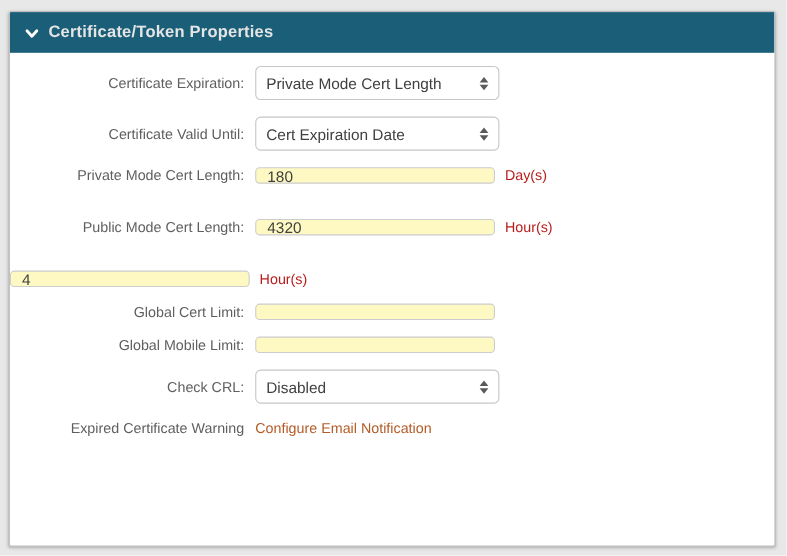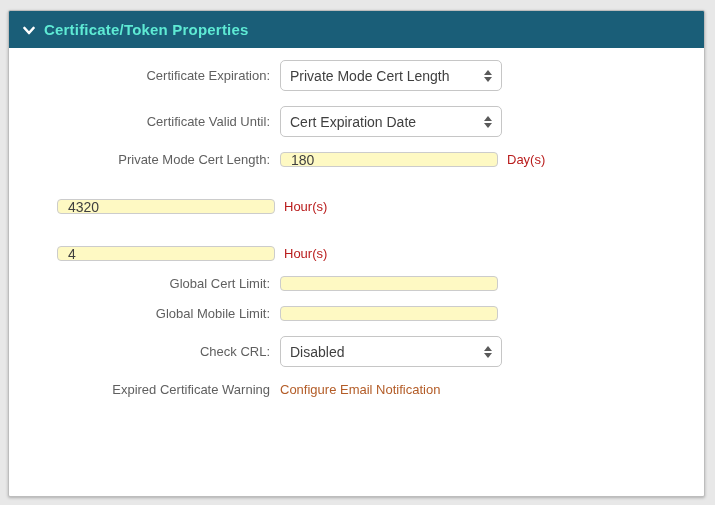--- a/index.html
+++ b/index.html
@@ -34,28 +34,27 @@
     align-items: center;
     padding-left: 14px;
     cursor: pointer;
   }
   .chev {
     display: inline-flex;
     margin-right: 9px;
     margin-top: 2px;
   }
   .hdr-title {
-    color: #5eead4;
+    color: #e5e5e5;
     font-size: 15px;
     font-weight: bold;
     letter-spacing: 0.2px;
   }
   .body {
     padding-top: 12px;
-    padding-left: 48px;
   }
   .row {
     display: flex;
     align-items: center;
     margin-bottom: 15px;
   }
   .row.gap-lg {
     margin-bottom: 32px;
   }
   .lbl {
@@ -176,20 +175,21 @@
       </div>
     </div>
 
     <div class="row gap-lg">
       <label class="lbl">Private Mode Cert Length:</label>
       <input class="txt" type="text" value="180" style="">
       <span class="suffix">Day(s)</span>
     </div>
 
     <div class="row gap-lg">
+      <label class="lbl">Public Mode Cert Length:</label>
       <input class="txt" type="text" value="4320" style="">
       <span class="suffix">Hour(s)</span>
     </div>
 
     <div class="row">
       <input class="txt" type="text" value="4" style="">
       <span class="suffix">Hour(s)</span>
     </div>
 
     <div class="row">

